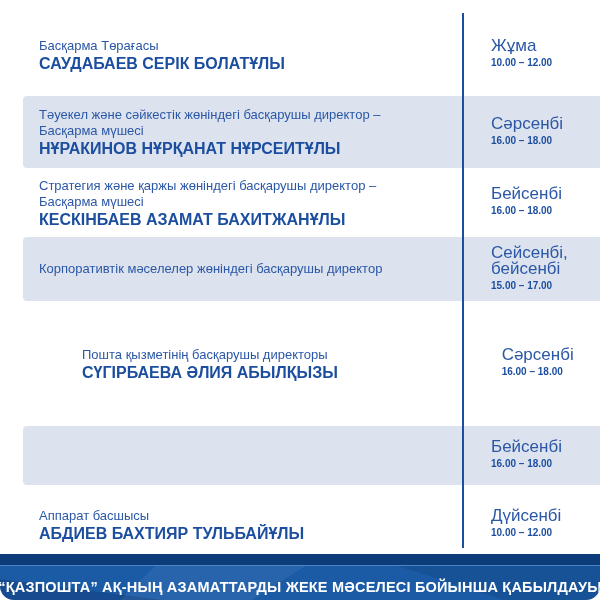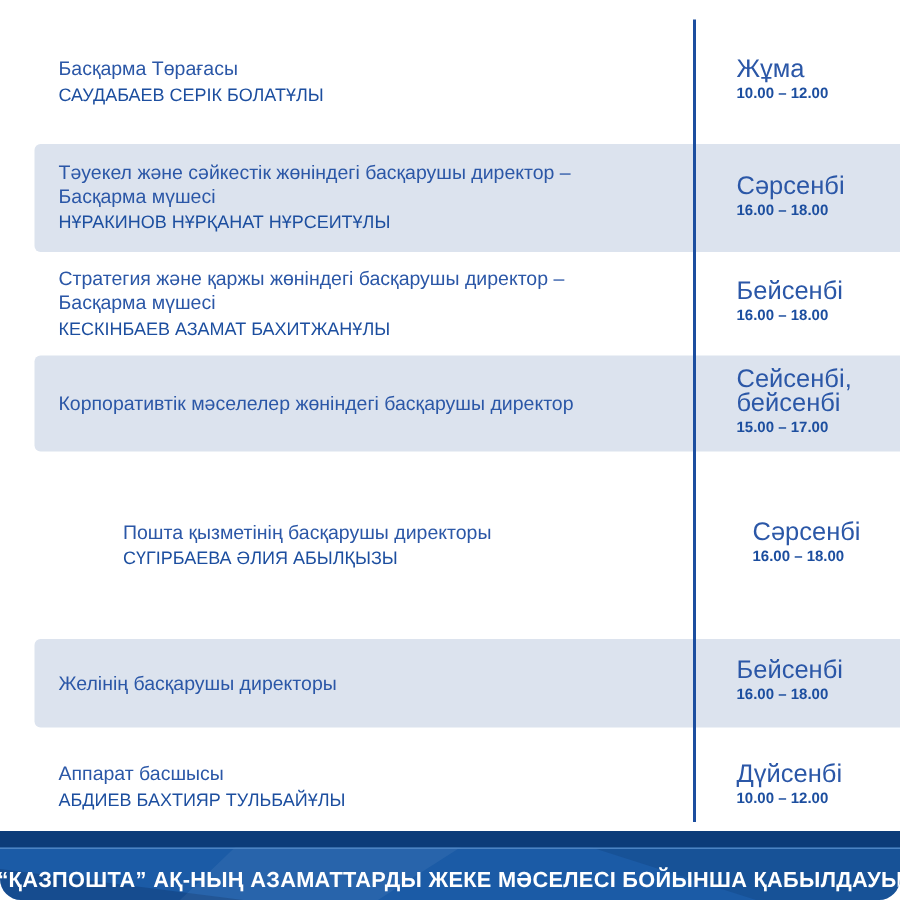--- a/index.html
+++ b/index.html
@@ -15,21 +15,21 @@
   .row:nth-child(1){ height:83px; }
   .row:nth-child(2){ height:72px; }
   .row:nth-child(3){ height:69px; }
   .row:nth-child(4){ height:64px; }
   .row:nth-child(5){ height:125px;padding-left:43px; }
   .row:nth-child(6){ height:59px; }
   .row:nth-child(7){ height:79px; }
   .cell-left  { position:relative; z-index:1; width:463px; padding:0 50px 0 18px; }
   .cell-right { position:relative; z-index:1; width:137px; padding-left:7px; }
   .position { color:var(--text); font-size:13px; line-height:16px; }
-  .name     { color:var(--text-bold); font-size:12px; font-weight:normal; line-height:17px; margin-top:1px; }
+  .name     { color:var(--text-bold); font-size:16px; font-weight:bold; line-height:17px; margin-top:1px; }
   .day      { color:var(--text); font-size:17px; line-height:16px; }
   .time     { color:var(--text-bold); font-size:10px; font-weight:bold; line-height:17px; }
 
   .divider { position:absolute; left:462px; top:13px; width:2px; height:535px;
              background:var(--divider); z-index:2; }
 
   
   .footer { position:absolute; left:0; top:554px; width:600px; height:46px;
             background:var(--footer-bg); border-radius:0 0 14px 14px; overflow:hidden;
             display:flex; align-items:center; justify-content:center; padding-top:20px; }
@@ -101,21 +101,20 @@
       <div class="name">СҮГІРБАЕВА ӘЛИЯ АБЫЛҚЫЗЫ</div>
     </div>
     <div class="cell-right">
       <div class="day">Сәрсенбі</div>
       <div class="time">16.00 – 18.00</div>
     </div>
   </div>
 
   <div class="row striped">
     <div class="cell-left">
-      <div class="position">Желінің басқарушы директоры</div>
     </div>
     <div class="cell-right">
       <div class="day">Бейсенбі</div>
       <div class="time">16.00 – 18.00</div>
     </div>
   </div>
 
   <div class="row">
     <div class="cell-left">
       <div class="position">Аппарат басшысы</div>

